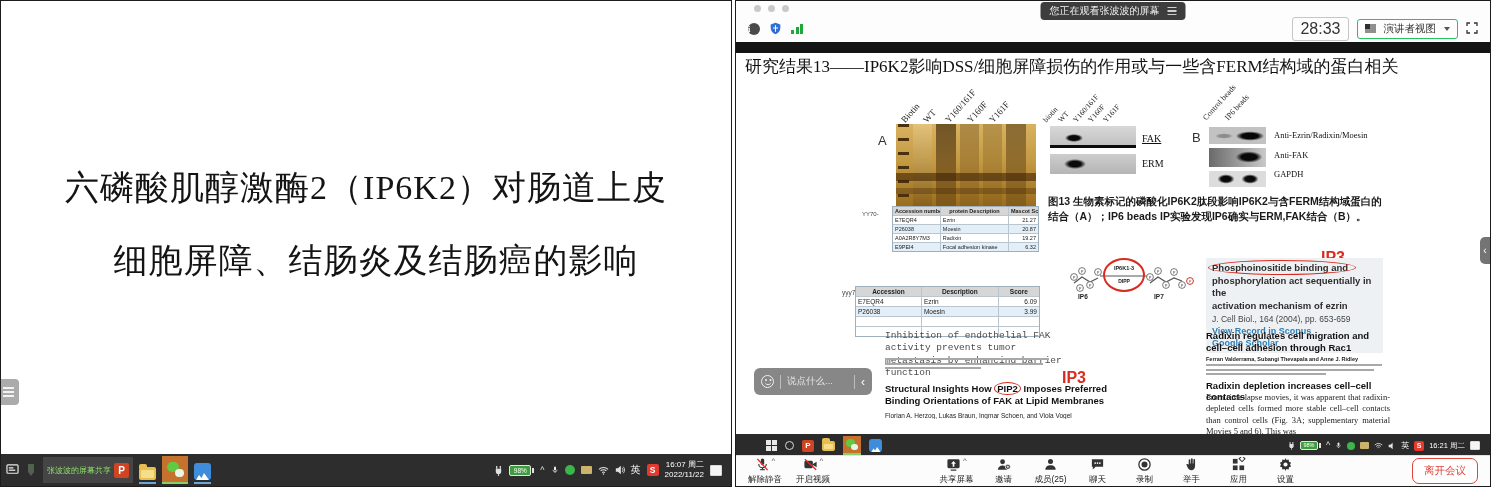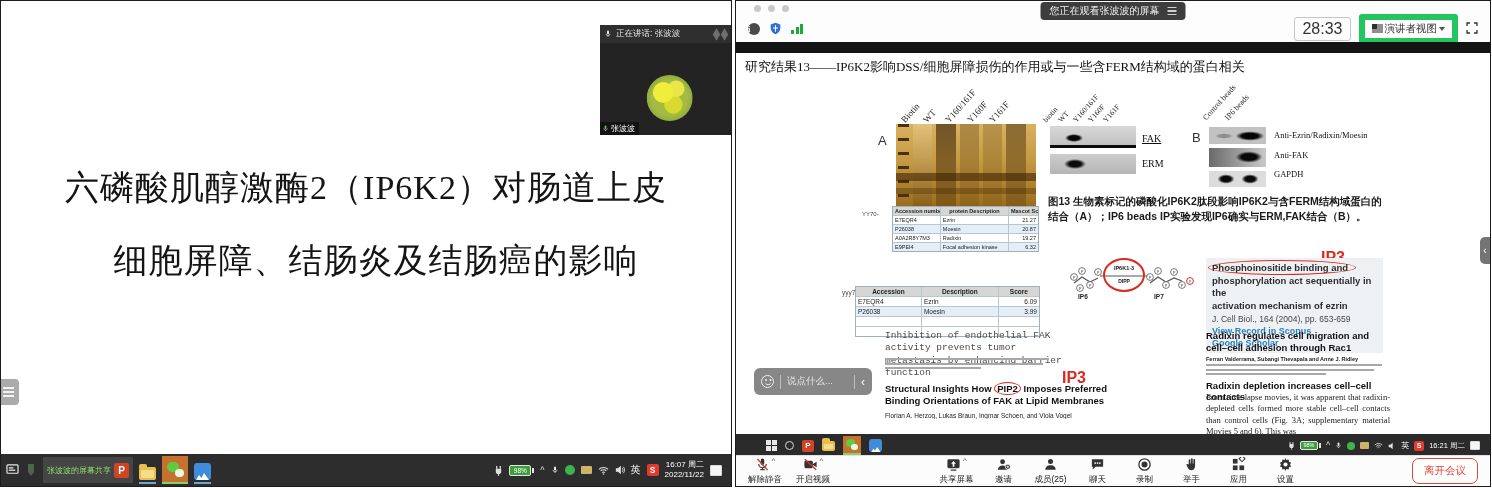--- a/index.html
+++ b/index.html
@@ -71,29 +71,29 @@
   .watch-pill .txt { color:#f2f2f2; font-size:10px; white-space:nowrap; }
   .burger { display:flex; flex-direction:column; gap:2px; }
   .burger i { width:9px; height:1.5px; background:#cfcfcf; display:block; }
   .rs-toolrow { position:absolute; top:14px; left:0; right:0; height:27px; display:flex; align-items:center; padding:0 12px; gap:9px; }
   .stat-ico { display:flex; align-items:center; }
   .infodot { width:12px; height:12px; border-radius:50%; background:#4a4a4a; color:#fff; font-size:8.5px; font-weight:bold; text-align:center; line-height:12px; font-family:"Liberation Serif",serif; }
   .sigbars { display:flex; align-items:flex-end; gap:1.5px; }
   .sigbars i { width:3px; background:#1ea83c; display:block; }
   .rs-right { margin-left:auto; display:flex; align-items:center; gap:8px; }
   .timer-box { border:1px solid #c6c6c6; border-radius:3px; font-size:16px; color:#333; padding:2px 7px; }
-  .view-btn { border:6px solid #22c55e; border-radius:3px; display:flex; align-items:center; gap:2px; padding:2px 7px; font-size:10.5px; color:#333; }
+  .view-btn { border:1px solid #22c55e; border-radius:3px; display:flex; align-items:center; gap:8px; padding:2px 7px; font-size:10.5px; color:#333; }
   .view-ic { width:11px; height:9px; position:relative; background:#8f8f8f; }
   .view-ic::before { content:""; position:absolute; left:0; top:0; width:5px; height:5px; background:#2f2f2f; }
   .tri-down { width:0; height:0; border-left:3.5px solid transparent; border-right:3.5px solid transparent; border-top:4px solid #555; }
   .rs-black { position:absolute; top:41px; left:0; right:0; height:11px; background:#141414; }
   .rs-content { position:absolute; top:52px; left:0; right:0; height:381px; background:#fff; }
 
   .rc-title { position:absolute; left:9px; top:3px; width:742px; font-family:"Liberation Serif","DejaVu Serif",serif;
-    font-size:13px; line-height:21px; color:#111; }
+    font-size:17px; line-height:21px; color:#111; }
 
   .lanes { position:absolute; display:flex; height:12px; }
   .lanes .lane { display:inline-block; transform:rotate(-48deg); transform-origin:0 100%;
     font-family:"Liberation Serif",serif; color:#222; white-space:nowrap; }
   .lanesA { left:172px; top:61px; } .lanesA .lane { width:22px; font-size:9px; }
   .lanesMid { left:314px; top:61px; } .lanesMid .lane { width:15px; font-size:7.5px; }
   .lanesB { left:474px; top:59px; } .lanesB .lane { width:22px; font-size:8px; }
 
   .panel-letter { position:absolute; font-size:13px; color:#333; }
   .gel { position:absolute; left:160px; top:71px; width:140px; height:82px;
@@ -210,43 +210,20 @@
 </head>
 <body>
 
 <div class="frame">
 
   <section class="screen left-screen">
 
     <div class="slide-title l1">六磷酸肌醇激酶2（IP6K2）对肠道上皮</div>
     <div class="slide-title l2">细胞屏障、结肠炎及结肠癌的影响</div>
 
-    <div class="video-tile">
-      <div class="vt-topbar">
-        <svg width="8" height="10" viewBox="0 0 16 16">
-            <rect x="6" y="1" width="4" height="8" rx="2" fill="#e6e6e6"></rect>
-            <path d="M4 7.5a4 4 0 0 0 8 0" fill="none" stroke="#e6e6e6" stroke-width="1.4"></path>
-            <line x1="8" y1="11.5" x2="8" y2="14" stroke="#e6e6e6" stroke-width="1.4"></line>
-          </svg>
-        <span class="txt">正在讲话: 张波波</span>
-        <span class="diamonds">
-            <i></i>
-            <i></i>
-          </span>
-      </div>
-      <div class="avatar"></div>
-      <div class="vt-nametag">
-        <svg width="7" height="9" viewBox="0 0 16 16">
-            <rect x="6" y="1" width="4" height="8" rx="2" fill="#57c443"></rect>
-            <path d="M4 7.5a4 4 0 0 0 8 0" fill="none" stroke="#cfcfcf" stroke-width="1.4"></path>
-            <line x1="8" y1="11.5" x2="8" y2="14" stroke="#cfcfcf" stroke-width="1.4"></line>
-          </svg>
-        <span class="txt">张波波</span>
-      </div>
-    </div>
 
     <div class="menu-chip">
         <i></i>
         <i></i>
         <i></i>
       </div>
 
     <div class="taskbar">
       <span class="tb-ico">
         <svg width="13" height="12" viewBox="0 0 14 13">

